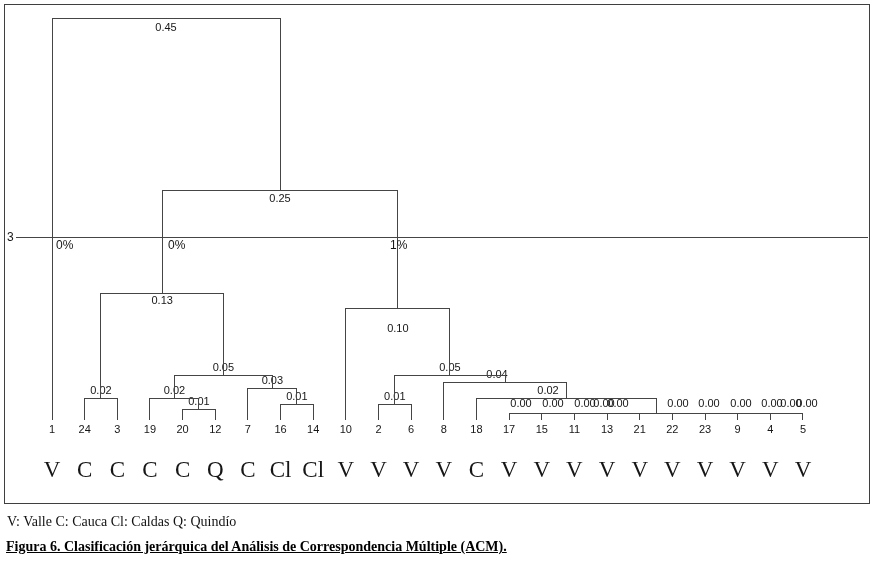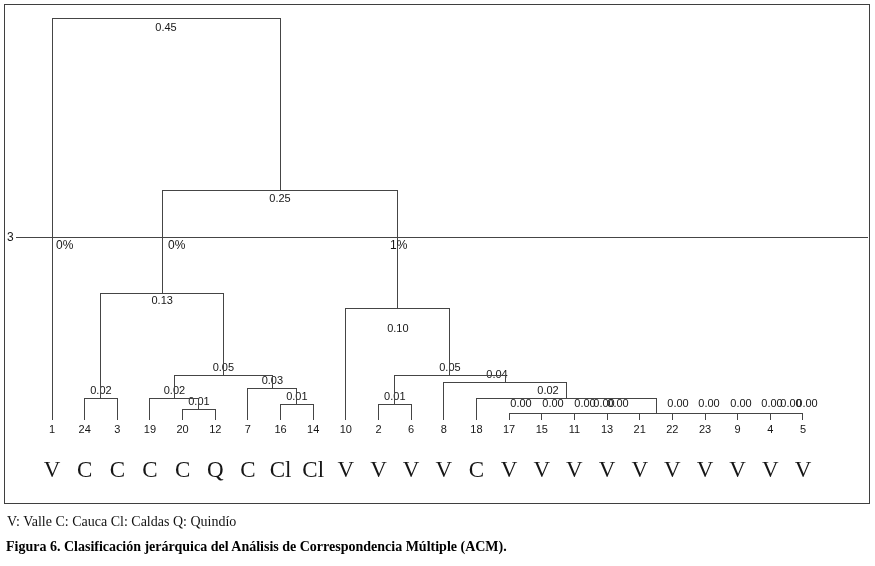--- a/index.html
+++ b/index.html
@@ -18,21 +18,21 @@
   svg .mlabel   { font-family: "Liberation Sans", sans-serif; font-size: 11px; }
   svg .numlabel { font-family: "Liberation Sans", sans-serif; font-size: 11px; }
   svg .axlabel  { font-family: "Liberation Sans", sans-serif; font-size: 12px; }
   svg .letter   { font-family: "Liberation Serif", serif; font-size: 23px; }
   .legend {
     position: absolute; left: 7px; top: 514px;
     font-size: 14px; color: #111;
   }
   .caption {
     position: absolute; left: 6px; top: 539px;
-    font-size: 14px; font-weight: bold; color: #000;
+    font-size: 14px; font-weight: bold; color: #000; text-decoration: underline;
   }
 </style>
 </head>
 <body>
 
 <div class="page">
 
   <div class="figure-box">
     <svg id="dendro-svg" width="864" height="498" viewBox="5 5 864 498" xmlns="http://www.w3.org/2000/svg" shape-rendering="crispEdges">
         <line x1="182.6" y1="409" x2="215.25" y2="409" stroke="#454545" stroke-width="1"></line>

